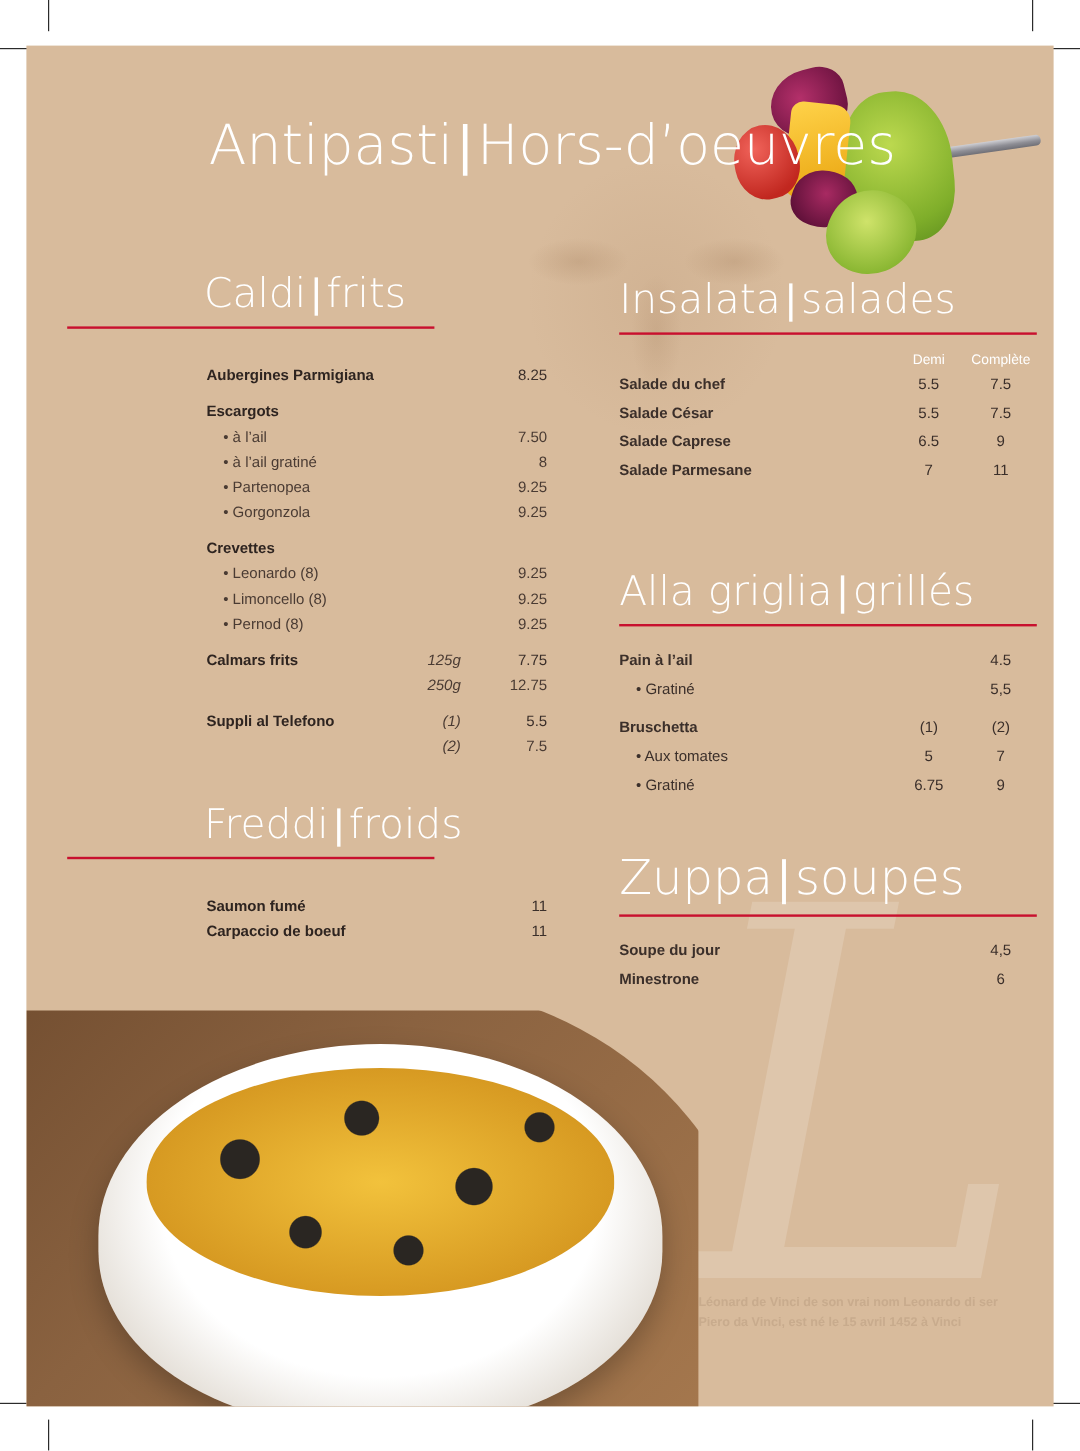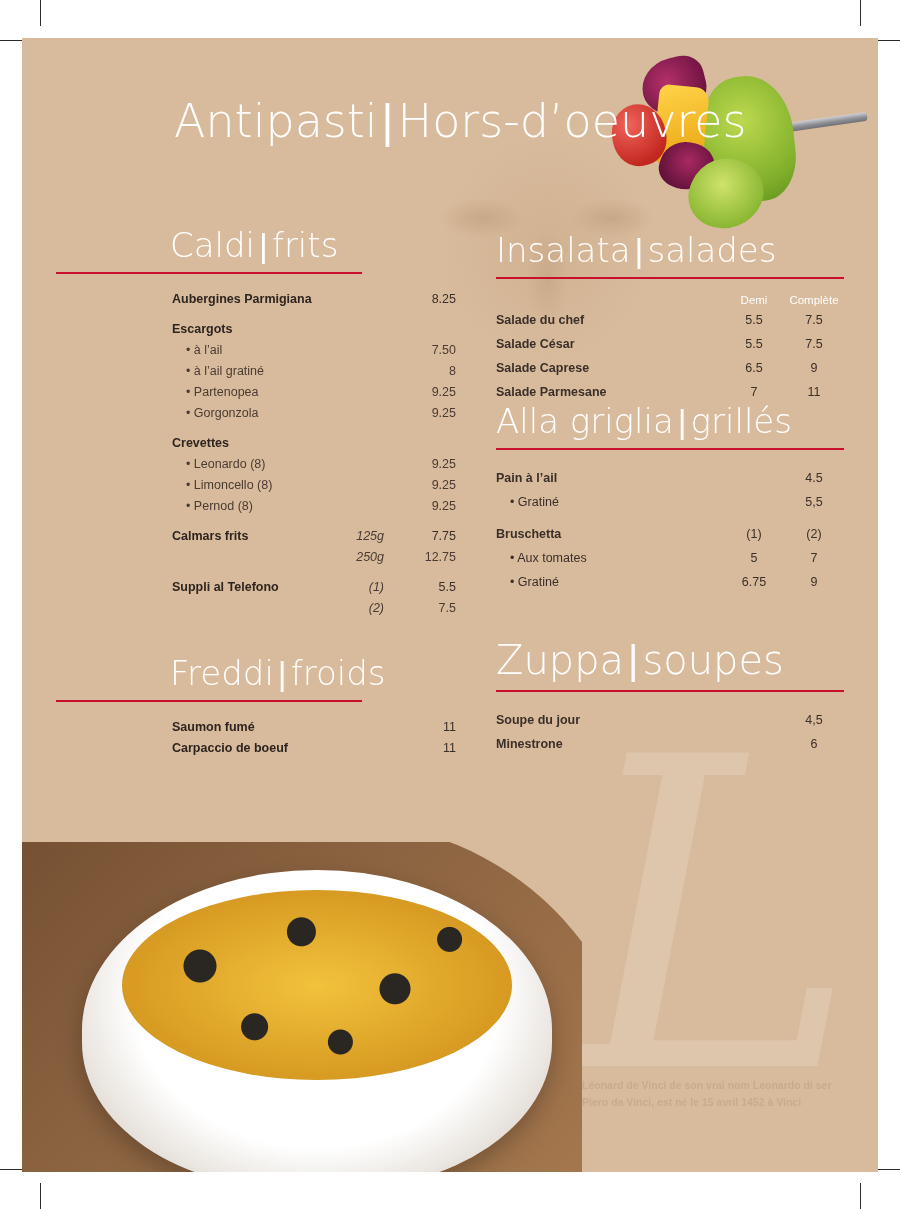--- a/index.html
+++ b/index.html
@@ -89,26 +89,26 @@
   }
 
   .col-left {
     position: absolute;
     left: 14px;
     top: 190px;
     width: 420px;
   }
   .col-right {
     position: absolute;
-    left: 474px;
+    left: 494px;
     top: 195px;
     width: 348px;
   }
 
-  .items { margin-top: 14px; }
+  .items { margin-top: 28px; }
   .row {
     display: flex;
     align-items: baseline;
     font-size: 12.5px;
     color: #3b2f2a;
     padding: 3.5px 0;
   }
   .row .name {
     flex: 1 1 auto;
     white-space: nowrap;
@@ -435,21 +435,21 @@
             <span class="c2">9</span>
           </div>
           <div class="r2">
             <span class="name">Salade Parmesane</span>
             <span class="c1">7</span>
             <span class="c2">11</span>
           </div>
         </div>
       </div>
 
-      <div style="">
+      <div style="margin-top:72px;">
         <div class="head" style="font-size:34px;">
           <span class="it">Alla griglia</span><span class="bar">|</span><span class="fr">grillés</span>
         </div>
         <div class="rule"></div>
 
         <div style="margin-top:16px;">
           <div class="r2">
             <span class="name">Pain à l’ail</span>
             <span class="c1"></span>
             <span class="c2">4.5</span>

